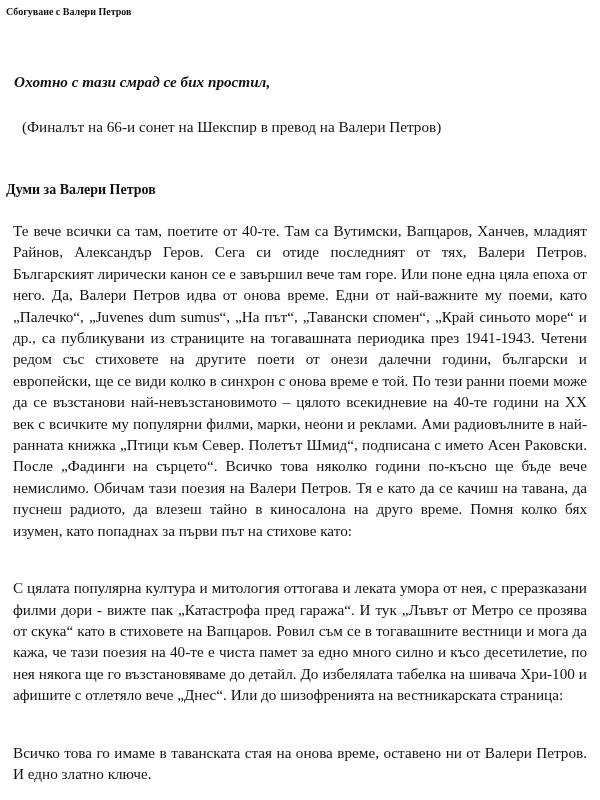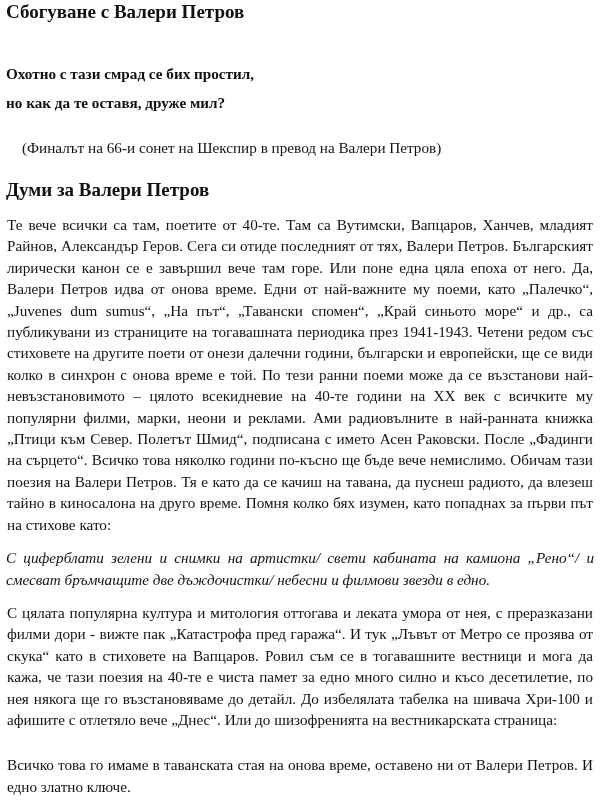--- a/index.html
+++ b/index.html
@@ -6,45 +6,43 @@
   body {
     width: 600px; height: 800px; overflow: hidden;
     font-family: "Liberation Serif", "DejaVu Serif", serif;
     color: #111111;
     font-size: 15.2px;
     filter: blur(0.25px);
   }
   .page { padding: 0 6px 0 6px; position: relative; }
   .title { font-weight: bold; margin: 0; position: absolute; top: 2px; left: 6px; line-height: 20px; }
   .epigraph { position: absolute; left: 6px; top: 64px; width: 588px; }
-  .ep-line { font-weight: bold; margin: 0; line-height: 20px; height: 29px; }
+  .ep-line { font-weight: bold; font-style: italic; margin: 8px; line-height: 20px; height: 29px; }
   .ep-src { margin: 16px; line-height: 20px; }
   .section-title { font-weight: bold; margin: 0; position: absolute; top: 180px; left: 6px; line-height: 20px; }
   .body { position: absolute; top: 213px; left: 6px; width: 588px; }
-  p.para { margin: 1px; text-align: justify; line-height: 21.4px; }
+  p.para { margin: 7px; text-align: justify; line-height: 21.4px; }
   p.quote { margin: 0; font-style: italic; text-align: justify; line-height: 21.4px; }
   .gap { height: 11px; }
 </style>
 </head>
 <body>
 
 <div class="page">
-  <h1 class="title" style="font-size:19px;">Сбогуване с Валери Петров</h1>
+  <h1 class="title" style="font-size:10px;">Сбогуване с Валери Петров</h1>
 
   <div class="epigraph">
     <p class="ep-line">Охотно с тази смрад се бих простил,</p>
-    <p class="ep-line">но как да те оставя, друже мил?</p>
     <p class="ep-src">(Финалът на 66-и сонет на Шекспир в превод на Валери Петров)</p>
   </div>
 
-  <h2 class="section-title" style="font-size:19px;">Думи за Валери Петров</h2>
+  <h2 class="section-title" style="font-size:14px;">Думи за Валери Петров</h2>
 
   <div class="body">
     <p class="para">Те вече всички са там, поетите от 40-те. Там са Вутимски, Вапцаров, Ханчев, младият Райнов, Александър Геров. Сега си отиде последният от тях, Валери Петров. Българският лирически канон се е завършил вече там горе. Или поне една цяла епоха от него. Да, Валери Петров идва от онова време. Едни от най-важните му поеми, като „Палечко“, „Juvenes dum sumus“, „На път“, „Тавански спомен“, „Край синьото море“ и др., са публикувани из страниците на тогавашната периодика през 1941-1943. Четени редом със стиховете на другите поети от онези далечни години, български и европейски, ще се види колко в синхрон с онова време е той. По тези ранни поеми може да се възстанови най-невъзстановимото – цялото всекидневие на 40-те години на XX век с всичките му популярни филми, марки, неони и реклами. Ами радиовълните в най-ранната книжка „Птици към Север. Полетът Шмид“, подписана с името Асен Раковски. После „Фадинги на сърцето“. Всичко това няколко години по-късно ще бъде вече немислимо. Обичам тази поезия на Валери Петров. Тя е като да се качиш на тавана, да пуснеш радиото, да влезеш тайно в киносалона на друго време. Помня колко бях изумен, като попаднах за първи път на стихове като:</p>
     <div class="gap"></div>
-    <p class="quote">С циферблати зелени и снимки на артистки/ свети кабината на камиона „Рено“/ и смесват бръмчащите две дъждочистки/ небесни и филмови звезди в едно.</p>
     <div class="gap"></div>
     <p class="para">С цялата популярна култура и митология оттогава и леката умора от нея, с преразказани филми дори - вижте пак „Катастрофа пред гаража“. И тук „Лъвът от Метро се прозява от скука“ като в стиховете на Вапцаров. Ровил съм се в тогавашните вестници и мога да кажа, че тази поезия на 40-те е чиста памет за едно много силно и късо десетилетие, по нея някога ще го възстановяваме до детайл. До избелялата табелка на шивача Хри-100 и афишите с отлетяло вече „Днес“. Или до шизофренията на вестникарската страница:</p>
     <div class="gap"></div>
     <div class="gap"></div>
     <p class="para">Всичко това го имаме в таванската стая на онова време, оставено ни от Валери Петров. И едно златно ключе.</p>
   </div>
 </div>
 
 </body></html>

